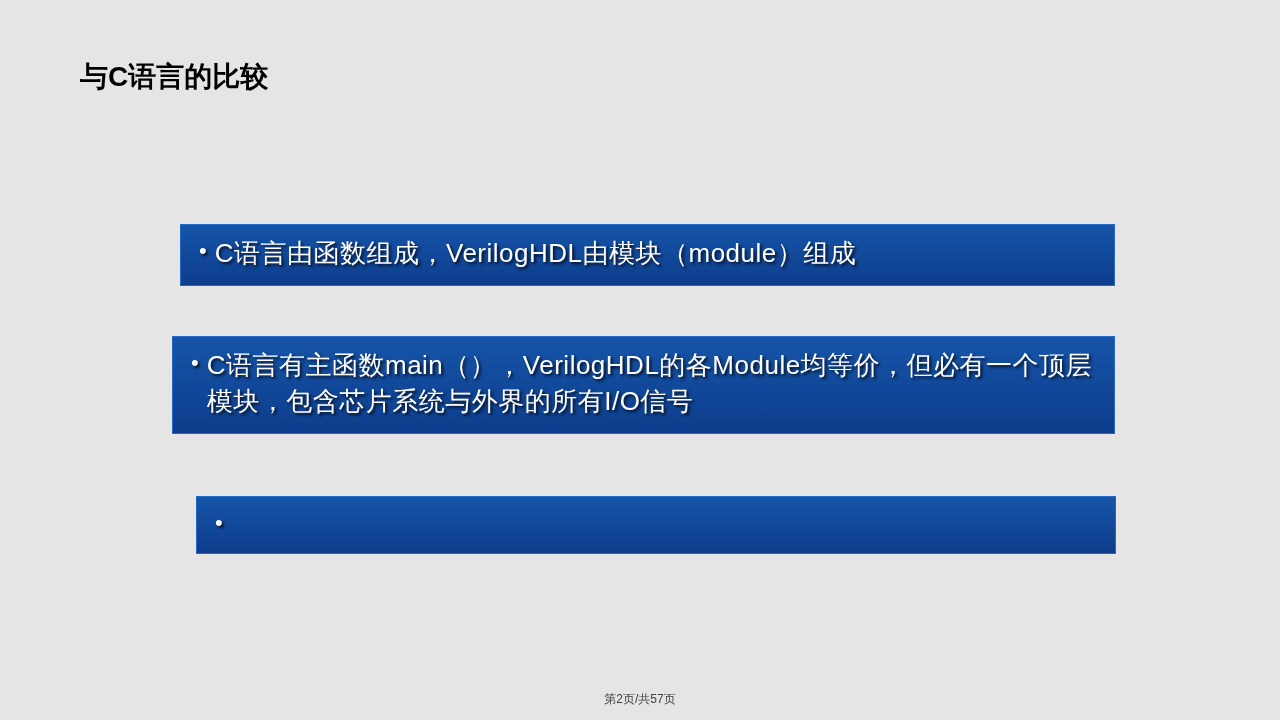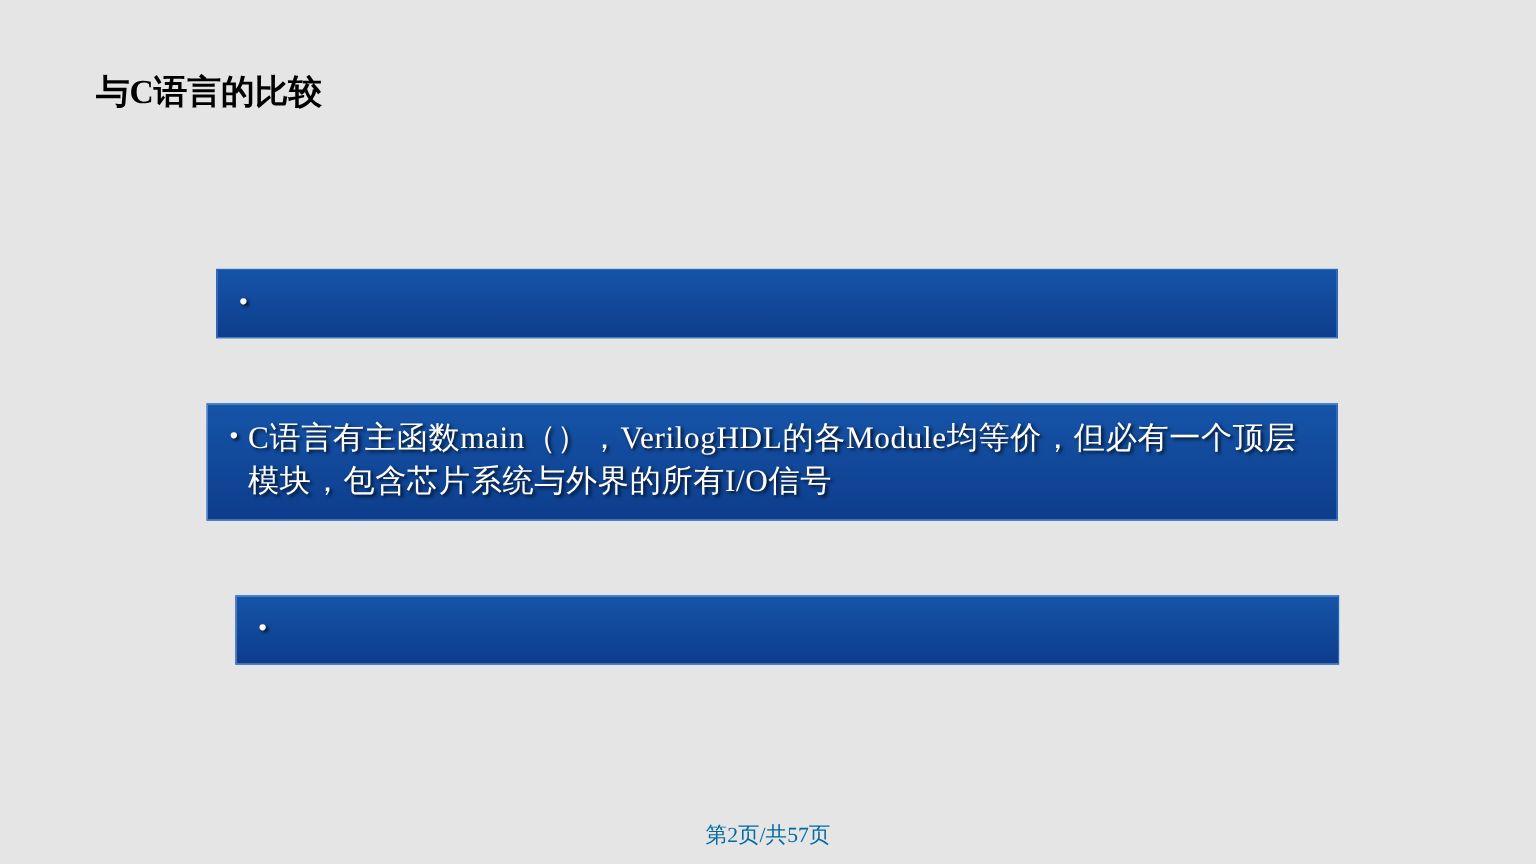--- a/index.html
+++ b/index.html
@@ -1,19 +1,18 @@
 <!DOCTYPE html>
 <html><head>
   <meta charset="utf-8">
   <style>
     * {
       margin: 0;
       padding: 0;
       box-sizing: border-box;
-      font-family: Liberation Serif, serif;
     }
 
     body {
       width: 1280px;
       height: 720px;
       background-color: #e5e5e5;
       font-family: "Microsoft YaHei", "SimHei", Arial, sans-serif;
       position: relative;
       overflow: hidden;
     }
@@ -72,32 +71,33 @@
       line-height: 36px;
       text-shadow: 2px 2px 3px rgba(0, 0, 0, 0.8);
       letter-spacing: 0.5px;
     }
 
     .page-indicator {
       position: absolute;
       bottom: 12px;
       left: 50%;
       transform: translateX(-50%);
-      font-size: 18px;
-      color: #0369a1;
+      font-size: 12px;
+      color: #404040;
     }
   </style>
 </head>
 <body>
 
 <div class="slide-title">与C语言的比较</div>
 
 <div class="bullet-box box-1">
   <div class="bullet-row">
     <span class="bullet-dot">•</span>
+    <span class="bullet-text"> C语言由函数组成，VerilogHDL由模块（module）组成</span>
   </div>
 </div>
 
 <div class="bullet-box box-2">
   <div class="bullet-row">
     <span class="bullet-dot">•</span>
     <span class="bullet-text">C语言有主函数main（），VerilogHDL的各Module均等价，但必有一个顶层模块，包含芯片系统与外界的所有I/O信号</span>
   </div>
 </div>
 

